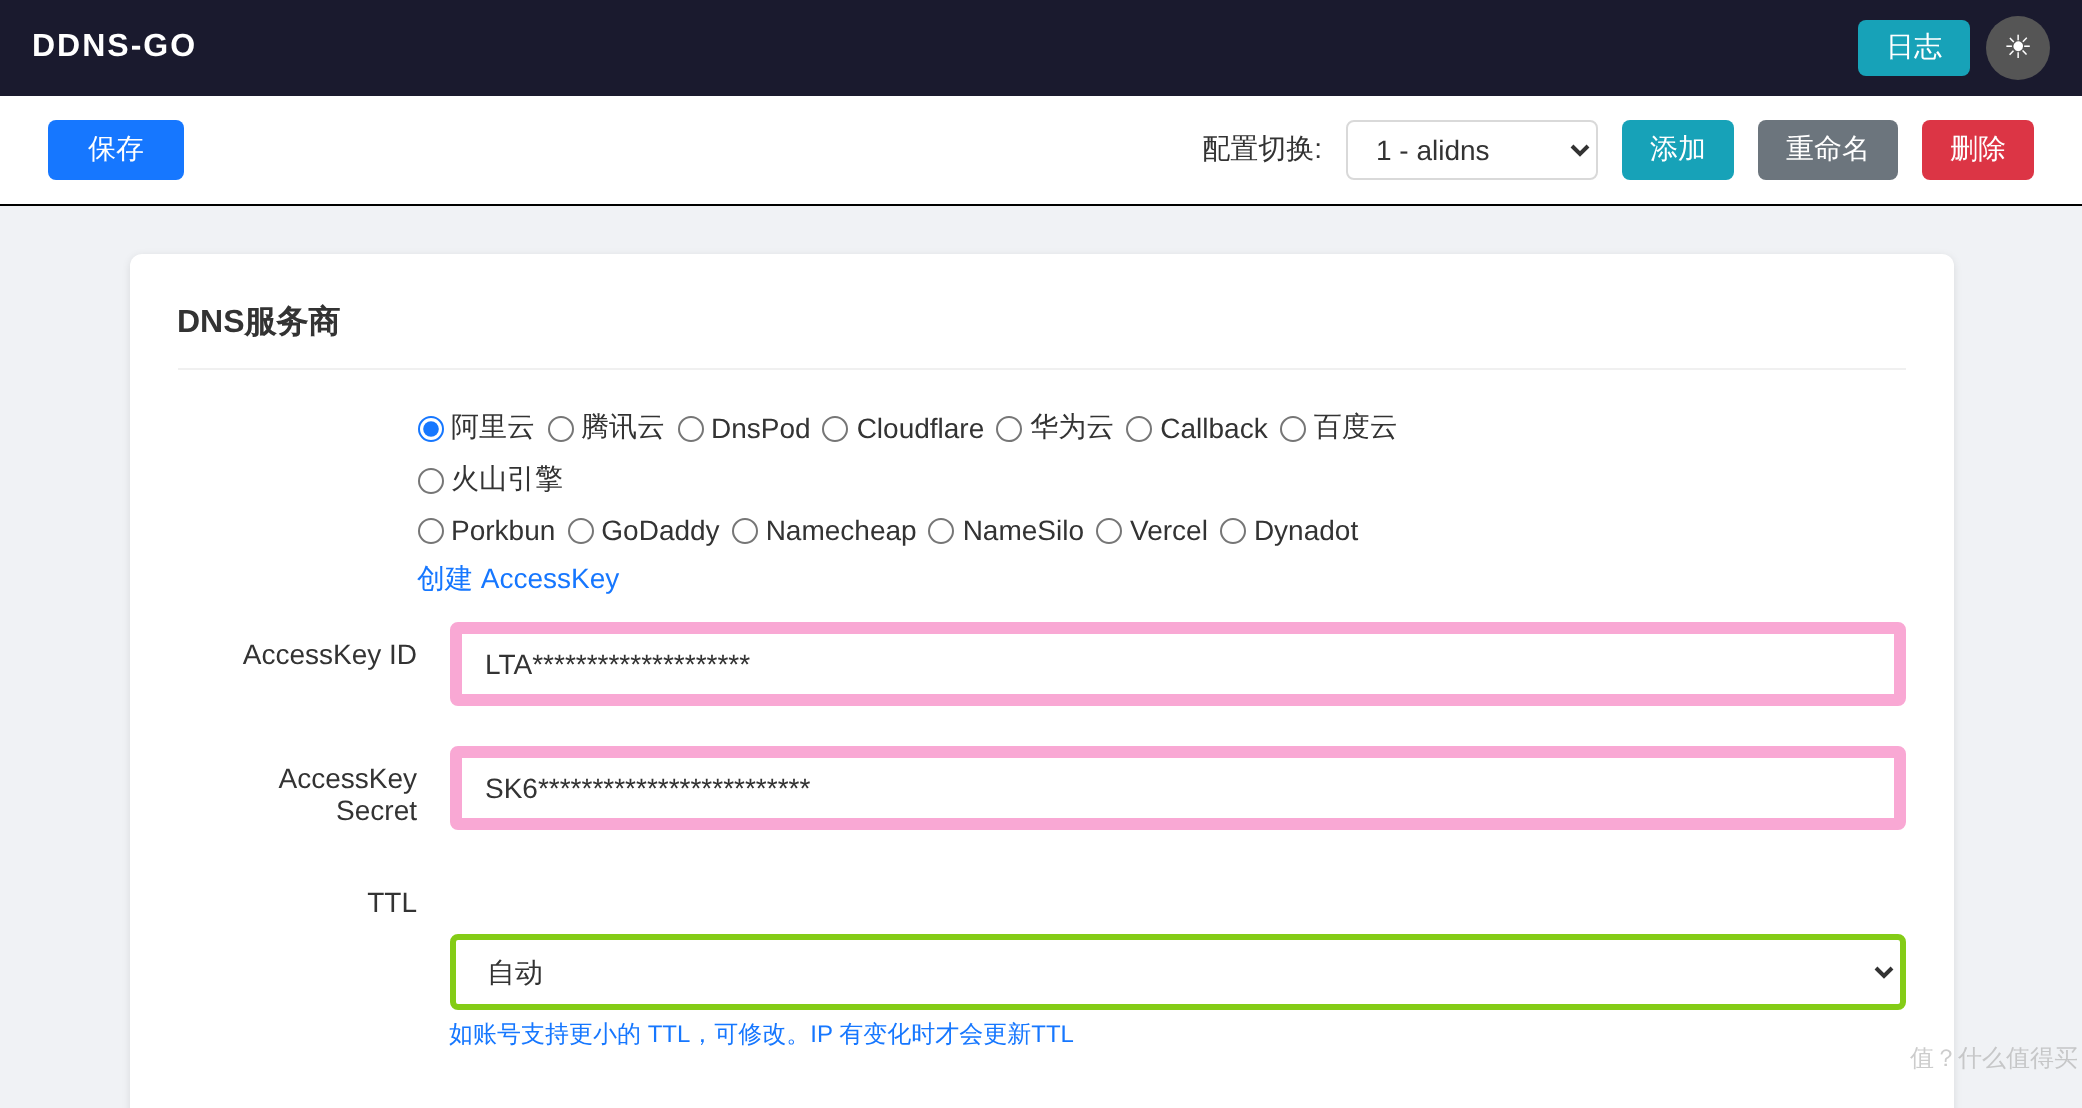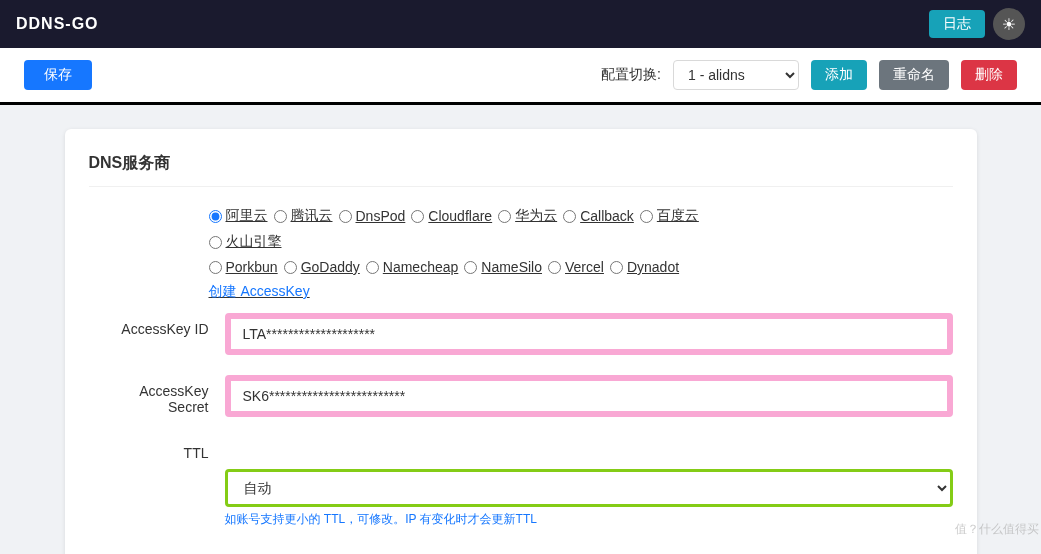--- a/index.html
+++ b/index.html
@@ -48,21 +48,21 @@
       justify-content: center;
     }
 
     
     .toolbar {
       background: #fff;
       padding: 12px 24px;
       display: flex;
       align-items: center;
       gap: 12px;
-      border-bottom: 3px solid #000000;
+      border-bottom: 1px solid #000000;
     }
     .btn-save {
       background: #1677ff;
       color: #fff;
       border: none;
       padding: 6px 20px;
       border-radius: 4px;
       cursor: pointer;
       font-size: 14px;
     }
@@ -236,21 +236,21 @@
   <select class="config-select"><option>1 - alidns</option><option>2 - config2</option></select>
   <button class="btn-add">添加</button>
   <button class="btn-rename">重命名</button>
   <button class="btn-delete">删除</button>
 </div>
 
 <div class="main">
   <div class="card">
     <div class="section-title">DNS服务商</div>
 
-    <div style="margin-bottom: 8px; text-decoration: underline;">
+    <div style="margin-bottom: 8px;">
       <div class="dns-providers">
 
         <div class="radio-row">
           <label class="radio-item">
             <input type="radio" name="dns_provider" checked="" style="">
             <span>阿里云</span>
           </label>
           <label class="radio-item">
             <input type="radio" name="dns_provider" style="">
             <span>腾讯云</span>

